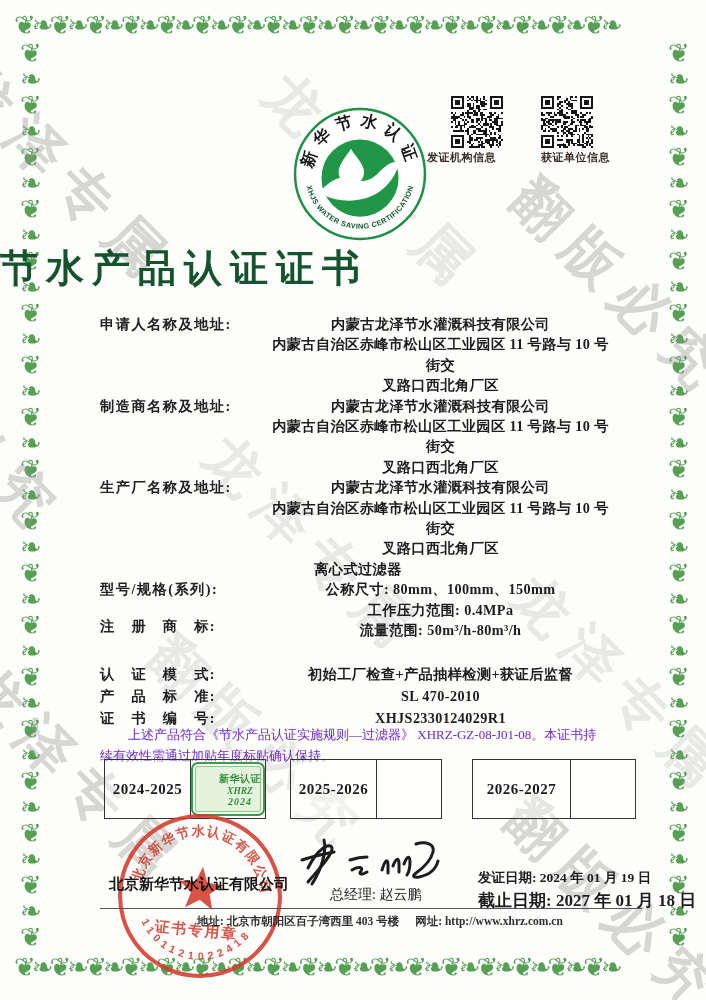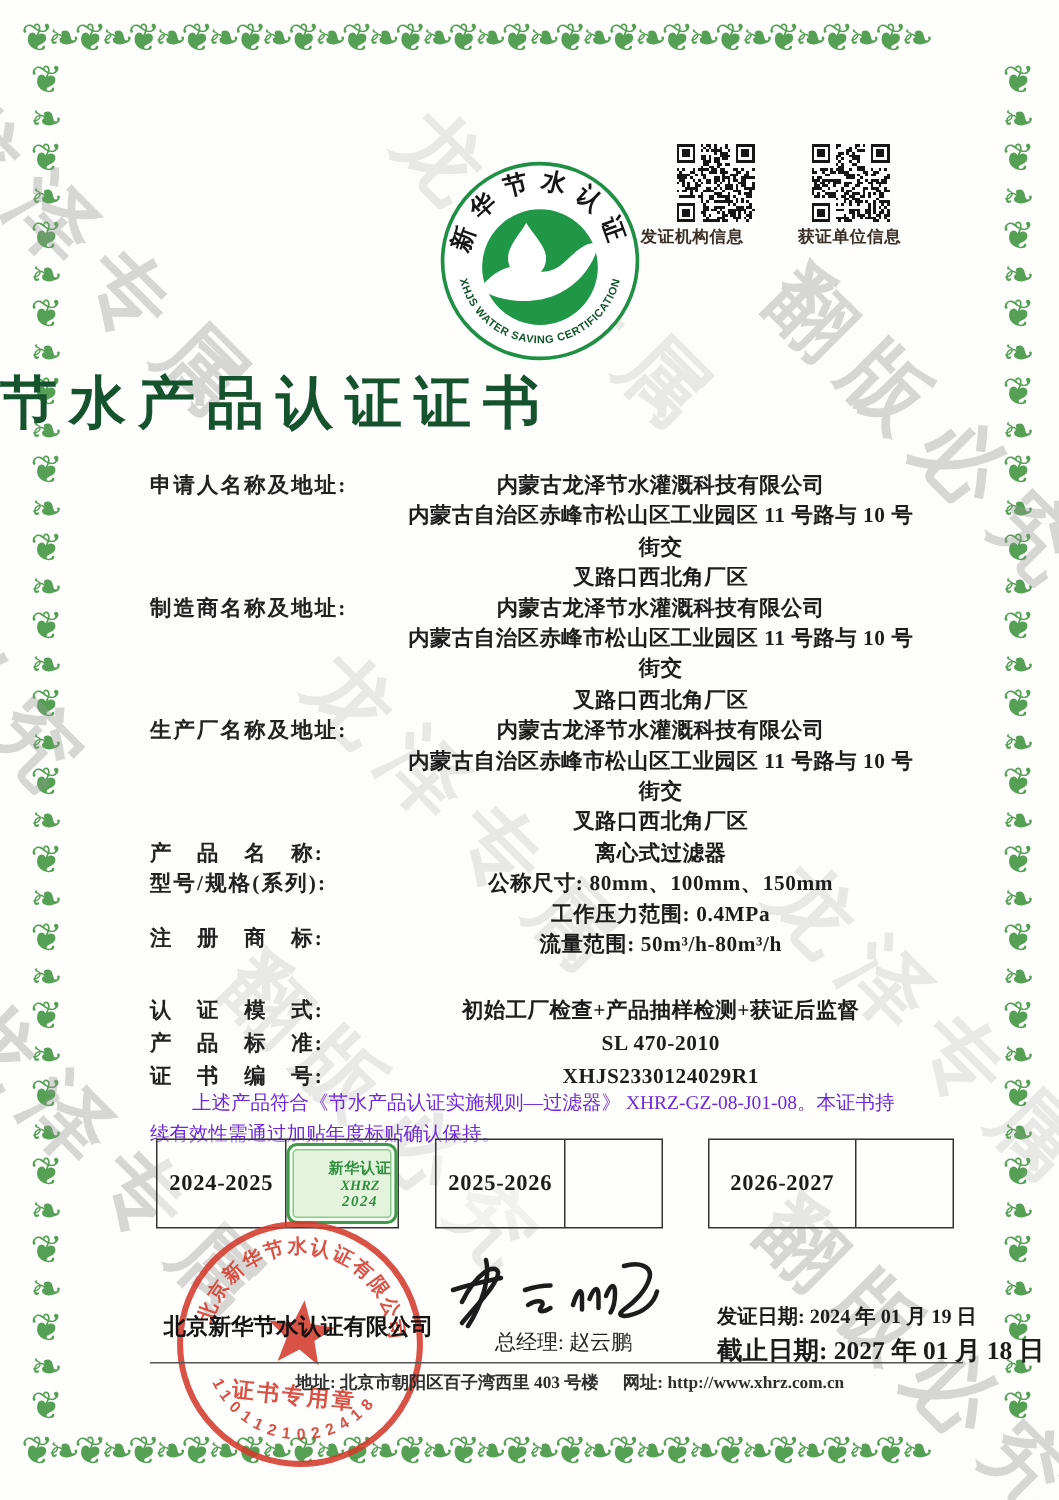--- a/index.html
+++ b/index.html
@@ -16,21 +16,21 @@
   .wm{position:absolute;font-family:"Liberation Sans",sans-serif;font-weight:700;
       font-size:56px;letter-spacing:14px;color:rgba(150,150,150,.38);
       transform:rotate(45deg);transform-origin:left top;white-space:nowrap;pointer-events:none;}
   .wm.light{color:rgba(160,160,160,.22);}
   
   .logo{position:absolute;left:292px;top:106px;width:136px;height:136px;}
   .qr{position:absolute;width:54px;height:52px;}
   .qr1{left:450px;top:96px;} .qr2{left:540px;top:96px;}
   .qr-label{position:absolute;top:150px;width:78px;font-size:11px;font-weight:700;
             color:#3b3028;letter-spacing:.5px;}
-  .qrl1{left:427px;} .qrl2{left:532px;}
+  .qrl1{left:427px;} .qrl2{left:532px;text-align:right;}
   .title{position:absolute;left:0;top:243px;width:706px;text-align:left;
          font-family:"Liberation Sans",sans-serif;font-weight:700;font-size:38px;
          letter-spacing:8px;color:#14532d;}
   
   .fields{position:absolute;left:100px;top:314px;width:516px;}
   .frow{display:flex;line-height:20.4px;font-size:14.2px;}
   .flabel{flex:0 0 165px;font-weight:700;letter-spacing:1.5px;color:#222;}
   .fvalue{flex:1;font-weight:600;letter-spacing:.4px;color:#1d1d1d;text-align:center;}
   .block2{position:absolute;left:100px;top:615px;width:516px;}
   .block2 .frow{line-height:22px;}
@@ -724,21 +724,20 @@
       </div>
     <div class="frow">
         <span class="flabel"></span>
         <span class="fvalue">内蒙古自治区赤峰市松山区工业园区 11 号路与 10 号街交</span>
       </div>
     <div class="frow">
         <span class="flabel"></span>
         <span class="fvalue">叉路口西北角厂区</span>
       </div>
     <div class="frow">
-        <span class="flabel">产　品　名　称:</span>
         <span class="fvalue">离心式过滤器</span>
       </div>
     <div class="frow">
         <span class="flabel">型号/规格(系列):</span>
         <span class="fvalue">公称尺寸: 80mm、100mm、150mm</span>
       </div>
     <div class="frow">
         <span class="flabel"></span>
         <span class="fvalue">工作压力范围: 0.4MPa</span>
       </div>

